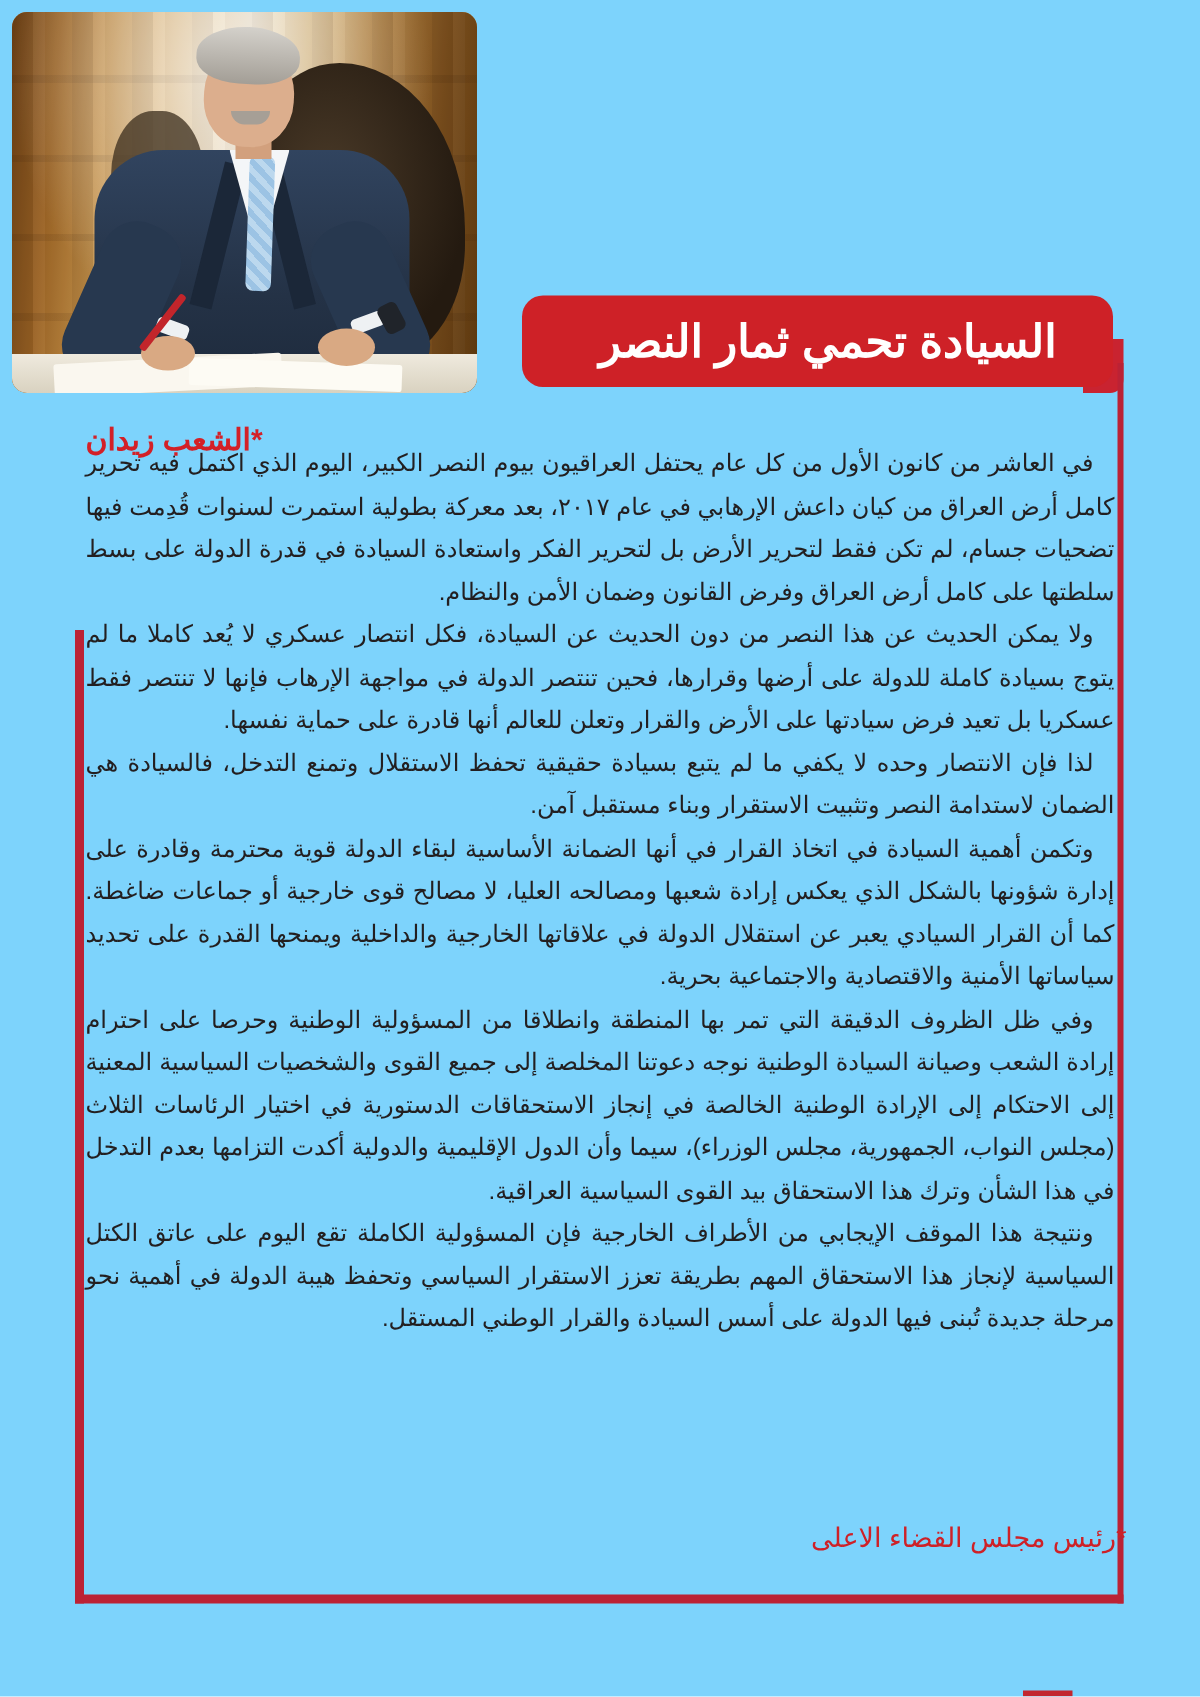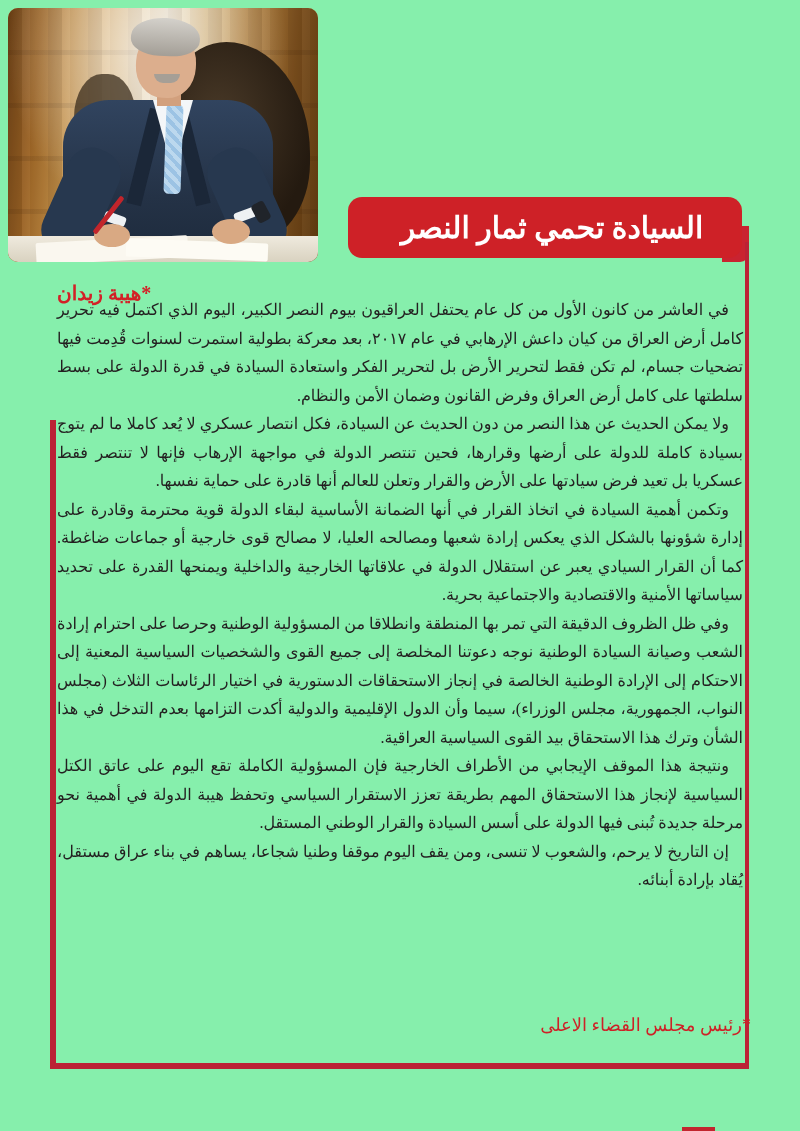--- a/index.html
+++ b/index.html
@@ -1,18 +1,18 @@
 <!DOCTYPE html>
 <html lang="ar"><head>
 <meta charset="utf-8">
 <style>
   html,body { margin:0; padding:0; background:#ffffff; }
   .page {
-    position:relative; width:800px; height:1131px; background:#86efac;
-    overflow:hidden; font-family:Liberation Serif, serif;
+    position:relative; width:800px; height:1131px; background:#7dd3fc;
+    overflow:hidden; font-family:Liberation Sans, sans-serif;
   }
 
   
   .photo { position:absolute; left:8px; top:8px; width:310px; height:254px;
            border-radius:10px; overflow:hidden; background:#caa36a; }
   .photo div { position:absolute; }
   .ph-bg { inset:0;
     background:linear-gradient(95deg,#6e4218 0%,#9c6527 10%,#c3914b 20%,#e0bf8a 34%,
       #eadfc9 48%,#d9bb85 60%,#b08040 74%,#7d5120 88%,#5a370f 100%); }
   .ph-shelf { inset:0; opacity:.45;
@@ -106,28 +106,28 @@
 
   <div class="banner-tab"></div>
   <div class="frame frame-right"></div>
   <div class="frame frame-left"></div>
   <div class="frame frame-bottom"></div>
 
   <div class="title-banner">
     <span>السيادة تحمي ثمار النصر</span>
   </div>
 
-  <div class="byline">*هيبة زيدان</div>
+  <div class="byline">*الشعب زيدان</div>
 
   <div class="article">
     <p>في العاشر من كانون الأول من كل عام يحتفل العراقيون بيوم النصر الكبير، اليوم الذي اكتمل فيه تحرير كامل أرض العراق من كيان داعش الإرهابي في عام ٢٠١٧، بعد معركة بطولية استمرت لسنوات قُدِمت فيها تضحيات جسام، لم تكن فقط لتحرير الأرض بل لتحرير الفكر واستعادة السيادة في قدرة الدولة على بسط سلطتها على كامل أرض العراق وفرض القانون وضمان الأمن والنظام.</p>
     <p>ولا يمكن الحديث عن هذا النصر من دون الحديث عن السيادة، فكل انتصار عسكري لا يُعد كاملا ما لم يتوج بسيادة كاملة للدولة على أرضها وقرارها، فحين تنتصر الدولة في مواجهة الإرهاب فإنها لا تنتصر فقط عسكريا بل تعيد فرض سيادتها على الأرض والقرار وتعلن للعالم أنها قادرة على حماية نفسها.</p>
+    <p>لذا فإن الانتصار وحده لا يكفي ما لم يتبع بسيادة حقيقية تحفظ الاستقلال وتمنع التدخل، فالسيادة هي الضمان لاستدامة النصر وتثبيت الاستقرار وبناء مستقبل آمن.</p>
     <p>وتكمن أهمية السيادة في اتخاذ القرار في أنها الضمانة الأساسية لبقاء الدولة قوية محترمة وقادرة على إدارة شؤونها بالشكل الذي يعكس إرادة شعبها ومصالحه العليا، لا مصالح قوى خارجية أو جماعات ضاغطة. كما أن القرار السيادي يعبر عن استقلال الدولة في علاقاتها الخارجية والداخلية ويمنحها القدرة على تحديد سياساتها الأمنية والاقتصادية والاجتماعية بحرية.</p>
     <p>وفي ظل الظروف الدقيقة التي تمر بها المنطقة وانطلاقا من المسؤولية الوطنية وحرصا على احترام إرادة الشعب وصيانة السيادة الوطنية نوجه دعوتنا المخلصة إلى جميع القوى والشخصيات السياسية المعنية إلى الاحتكام إلى الإرادة الوطنية الخالصة في إنجاز الاستحقاقات الدستورية في اختيار الرئاسات الثلاث (مجلس النواب، الجمهورية، مجلس الوزراء)، سيما وأن الدول الإقليمية والدولية أكدت التزامها بعدم التدخل في هذا الشأن وترك هذا الاستحقاق بيد القوى السياسية العراقية.</p>
     <p>ونتيجة هذا الموقف الإيجابي من الأطراف الخارجية فإن المسؤولية الكاملة تقع اليوم على عاتق الكتل السياسية لإنجاز هذا الاستحقاق المهم بطريقة تعزز الاستقرار السياسي وتحفظ هيبة الدولة في أهمية نحو مرحلة جديدة تُبنى فيها الدولة على أسس السيادة والقرار الوطني المستقل.</p>
-    <p>إن التاريخ لا يرحم، والشعوب لا تنسى، ومن يقف اليوم موقفا وطنيا شجاعا، يساهم في بناء عراق مستقل، يُقاد بإرادة أبنائه.</p>
   </div>
 
   <div class="footer-note">*رئيس مجلس القضاء الاعلى</div>
 
   <div class="page-mark"></div>
 
 </div>
 
 </body></html>

